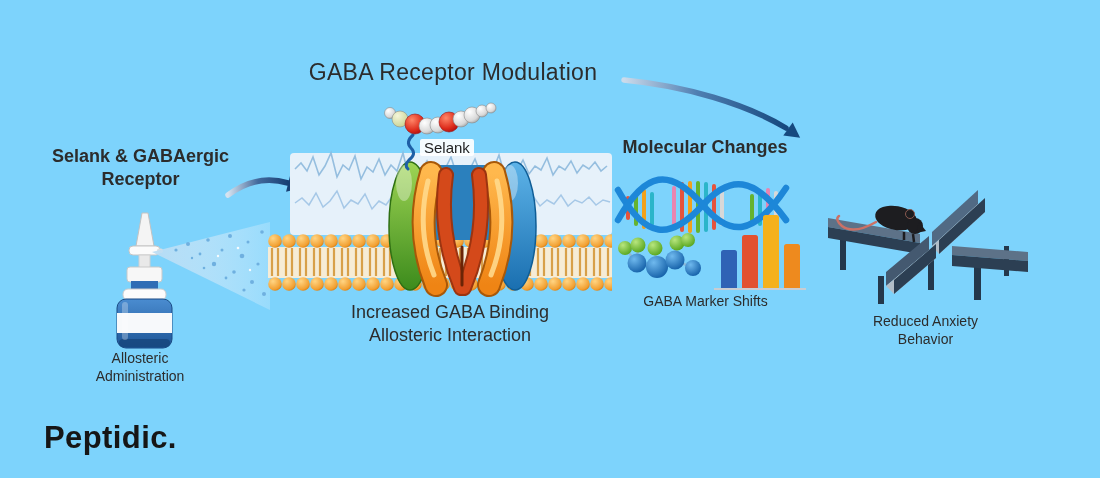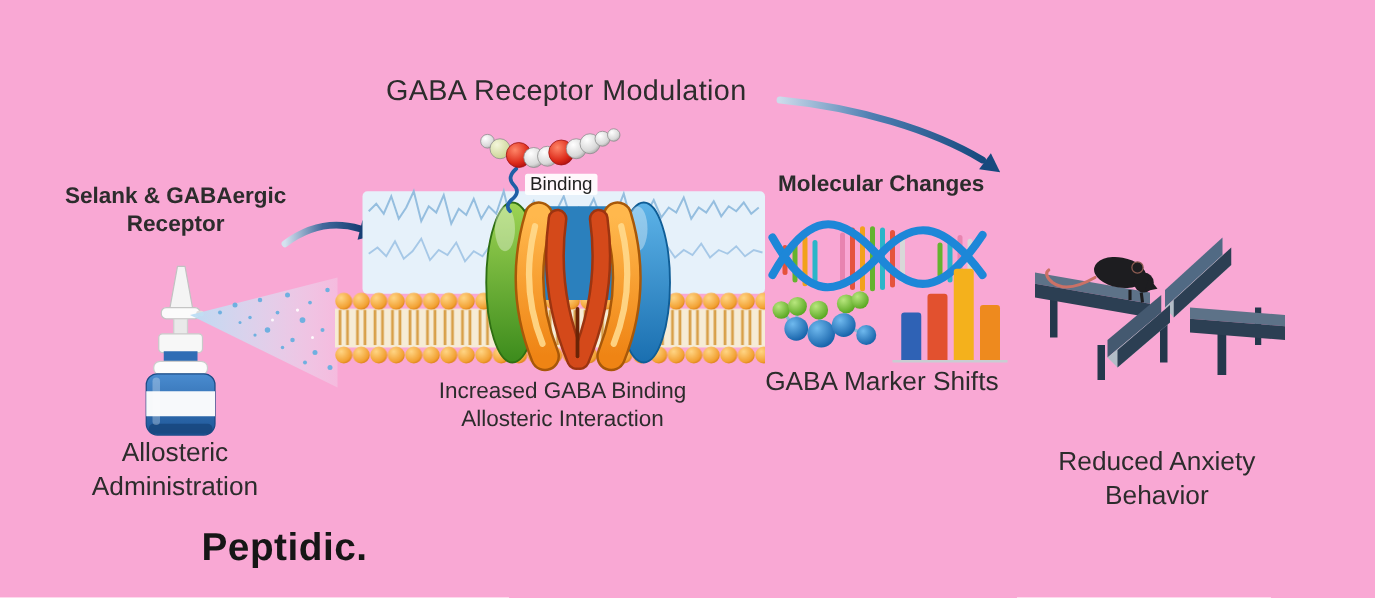--- a/index.html
+++ b/index.html
@@ -1,24 +1,24 @@
 <!DOCTYPE html>
 <html><head>
 <meta charset="utf-8">
 <style>
   html,body{margin:0;padding:0;background:#fff;}
   .canvas{
-    position:relative;width:1100px;height:478px;background:#f9a8d4;
+    position:relative;width:1100px;height:478px;background:#7dd3fc;
     font-family:"Liberation Sans",sans-serif;overflow:hidden;
   }
   .t{position:absolute;color:#2c2c2c;text-align:center;line-height:1.28;}
   .t span{display:block;}
   .title{font-size:23px;font-weight:500;letter-spacing:.3px;}
   .h{font-size:18px;font-weight:700;}
-  .cap{font-size:21px;font-weight:500;}
+  .cap{font-size:14px;font-weight:500;}
   .cap-lg{font-size:18px;font-weight:500;}
   .logo{font-size:31px;font-weight:700;color:#161616;letter-spacing:.4px;text-align:left;}
   .abs{position:absolute;}
   .molecule-label{
     position:absolute;left:420px;top:139px;font-size:15px;font-weight:500;color:#1f1f1f;
     background:rgba(255,255,255,.92);padding:0 4px;border-radius:2px;
   }
   .bars{
     position:absolute;left:714px;top:212px;width:92px;height:78px;
     display:flex;align-items:flex-end;justify-content:center;gap:5px;
@@ -205,21 +205,21 @@
       <circle cx="162" cy="31" r="8" fill="url(#sphW)"></circle>
       <circle cx="173" cy="30" r="8" fill="url(#sphW)"></circle>
       <circle cx="184" cy="27" r="10" fill="url(#sphR)" stroke="#9c1010"></circle>
       <circle cx="196" cy="24" r="8" fill="url(#sphW)"></circle>
       <circle cx="207" cy="20" r="8" fill="url(#sphW)"></circle>
       <circle cx="217" cy="16" r="6" fill="url(#sphW)"></circle>
       <circle cx="226" cy="13" r="5" fill="url(#sphW)"></circle>
     </g>
   </svg>
 
-  <div class="molecule-label">Binding</div>
+  <div class="molecule-label">Selank</div>
 
   <div class="t cap-lg" style="left:300px;top:301px;width:300px;">
     <span>Increased GABA Binding</span>
     <span>Allosteric Interaction</span>
   </div>
 
   <div class="t h" style="left:600px;top:136px;width:210px;">Molecular Changes</div>
 
   <svg class="abs" style="left:612px;top:176px;" width="182" height="62" viewBox="0 0 182 62">
     <g stroke-width="4" stroke-linecap="round">
@@ -312,20 +312,20 @@
       <path d="M60,34 C46,42 34,44 26,38 C21,34 20,30 23,28" fill="none" stroke="#cb7166" stroke-width="2.5" stroke-linecap="round"></path>
       <line x1="88" y1="44" x2="88" y2="52" stroke="#1d1d20" stroke-width="2.5"></line>
       <line x1="97" y1="46" x2="98" y2="54" stroke="#1d1d20" stroke-width="2.5"></line>
       <ellipse cx="80" cy="30" rx="21" ry="12" fill="#1d1d20" transform="rotate(10 80 30)"></ellipse>
       <circle cx="99" cy="38" r="8" fill="#1d1d20"></circle>
       <polygon points="103,34 110,43 100,45" fill="#1d1d20"></polygon>
       <circle cx="94" cy="26" r="4.5" fill="#1d1d20" stroke="#8a5a50" stroke-width="1"></circle>
     </g>
   </svg>
 
-  <div class="t cap" style="left:833px;top:313px;width:185px;margin-top:44px;">
+  <div class="t cap" style="left:833px;top:313px;width:185px;">
     <span>Reduced Anxiety</span>
     <span>Behavior</span>
   </div>
 
-  <div class="t logo" style="left:54px;top:418px;width:240px;text-align:right;">Peptidic.</div>
+  <div class="t logo" style="left:44px;top:418px;width:240px;">Peptidic.</div>
 
 </div>
 
 </body></html>

